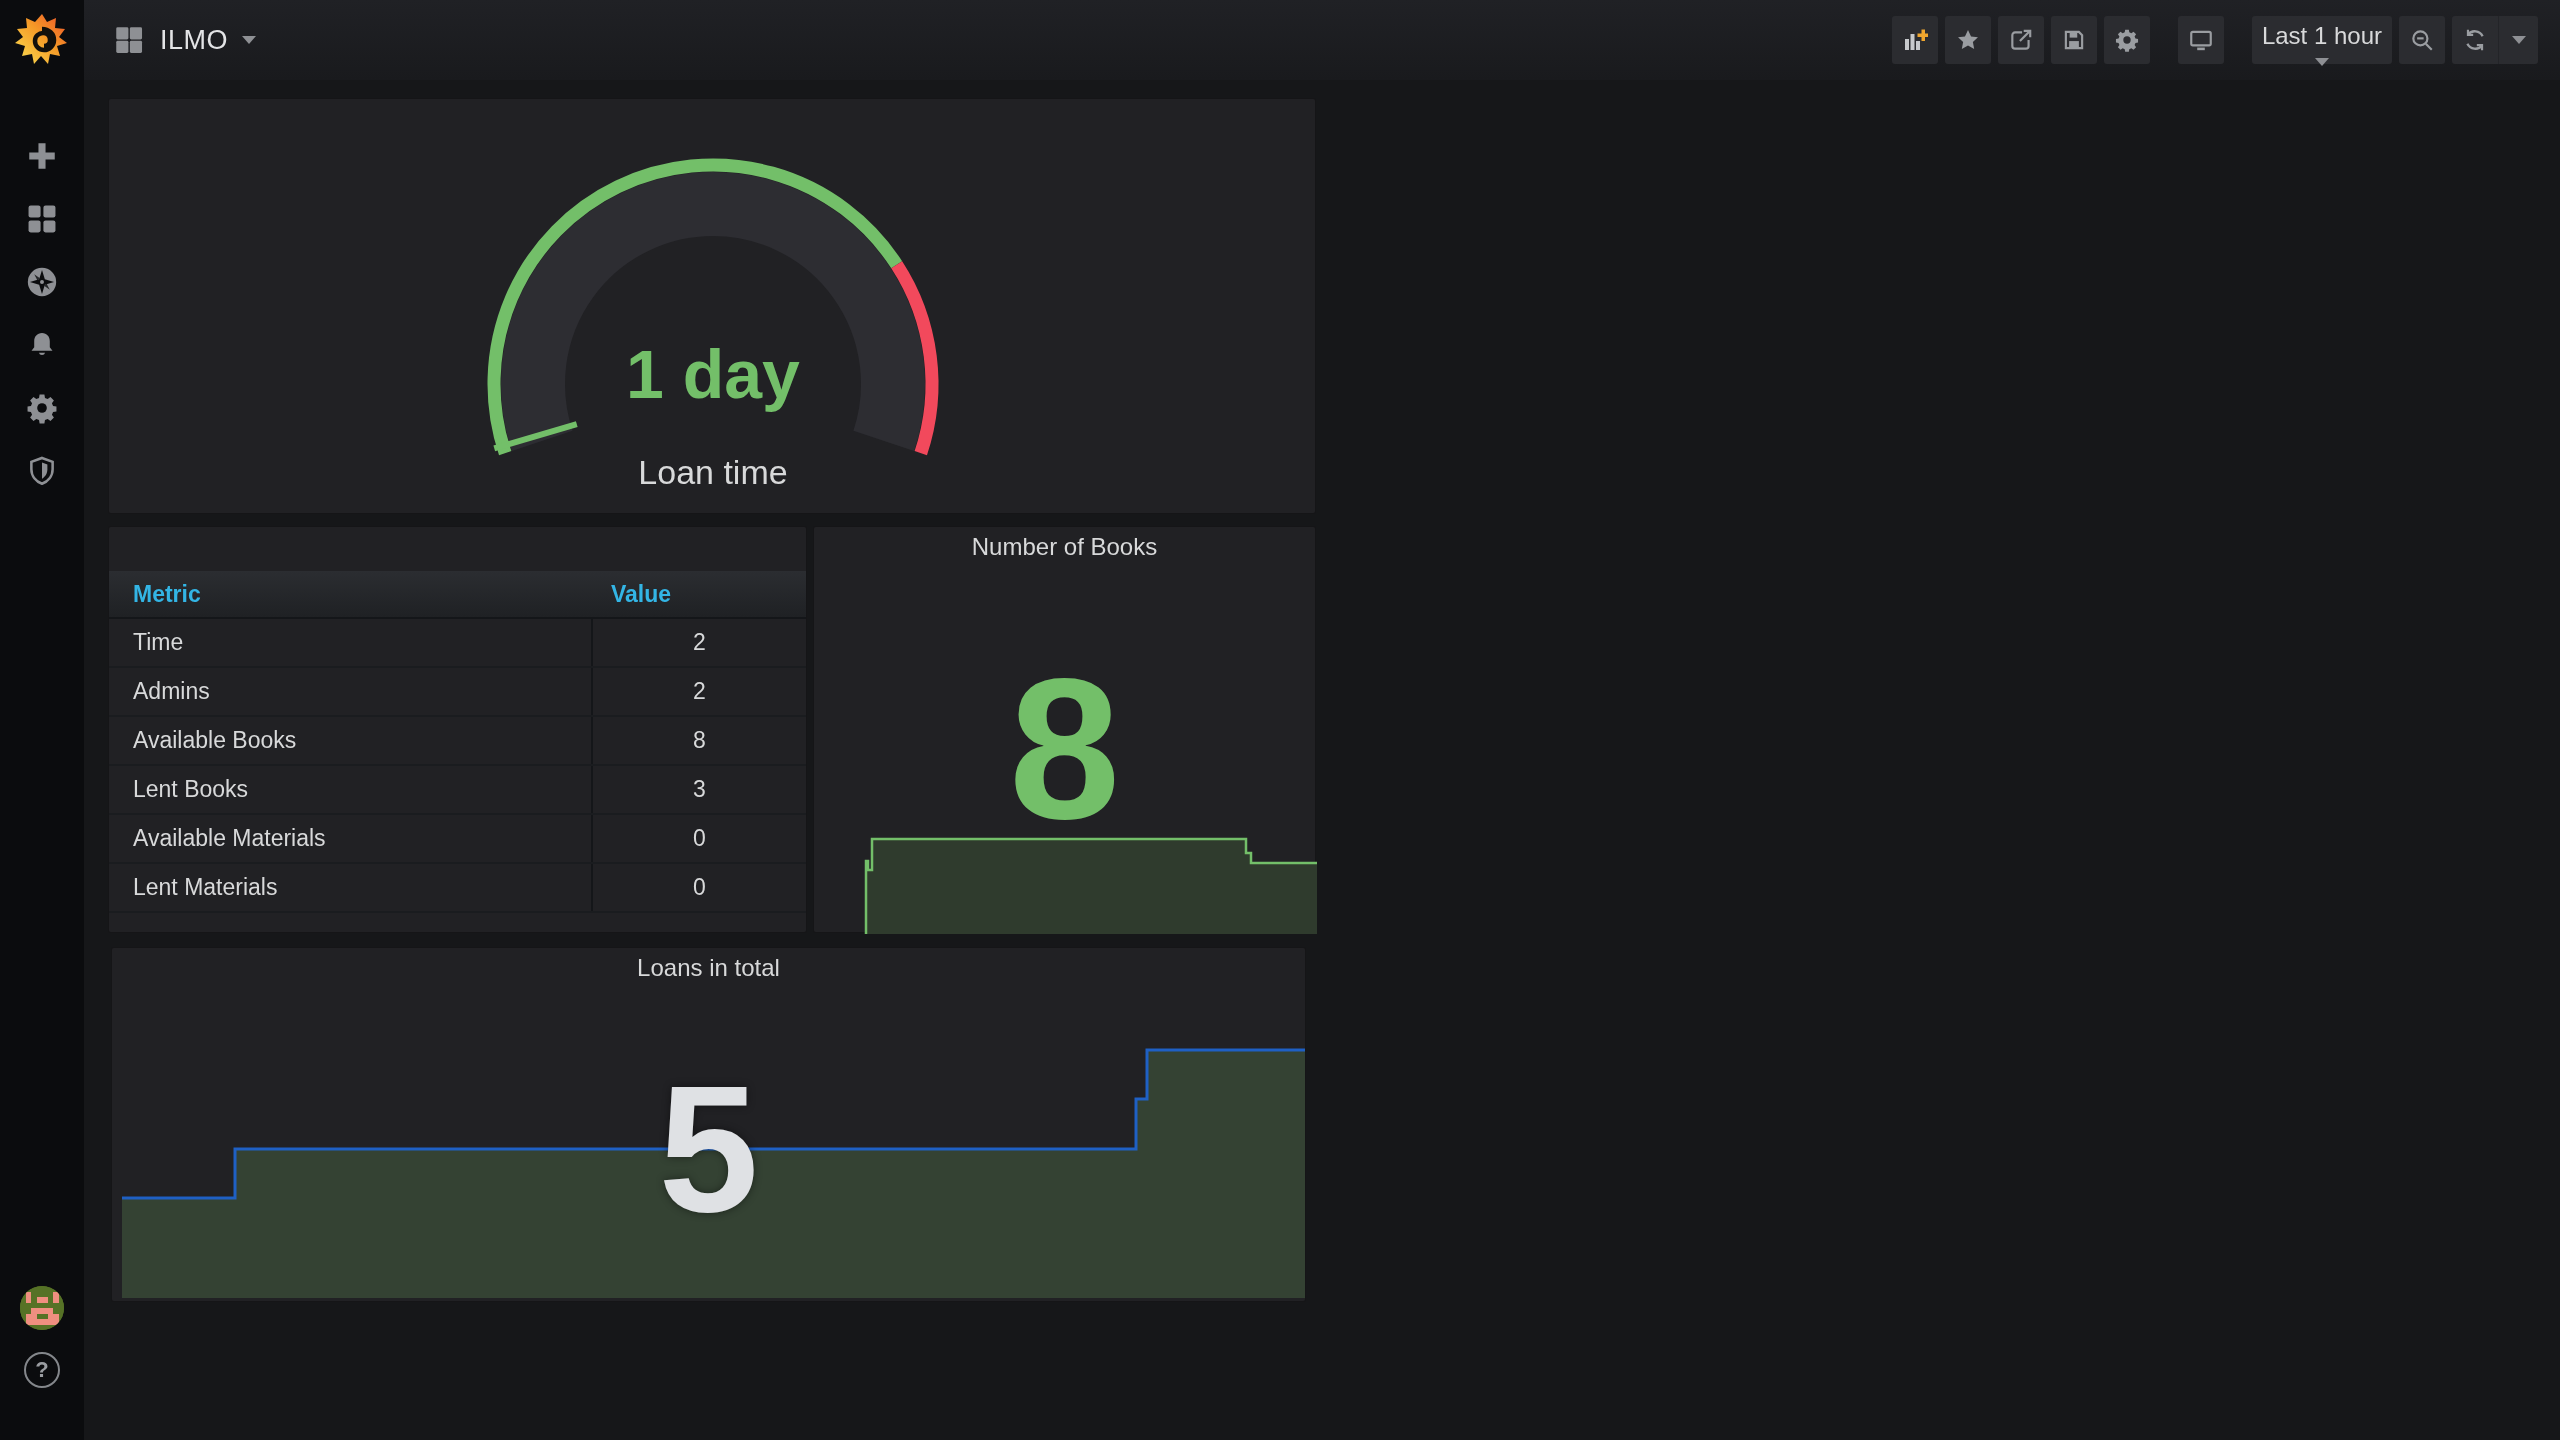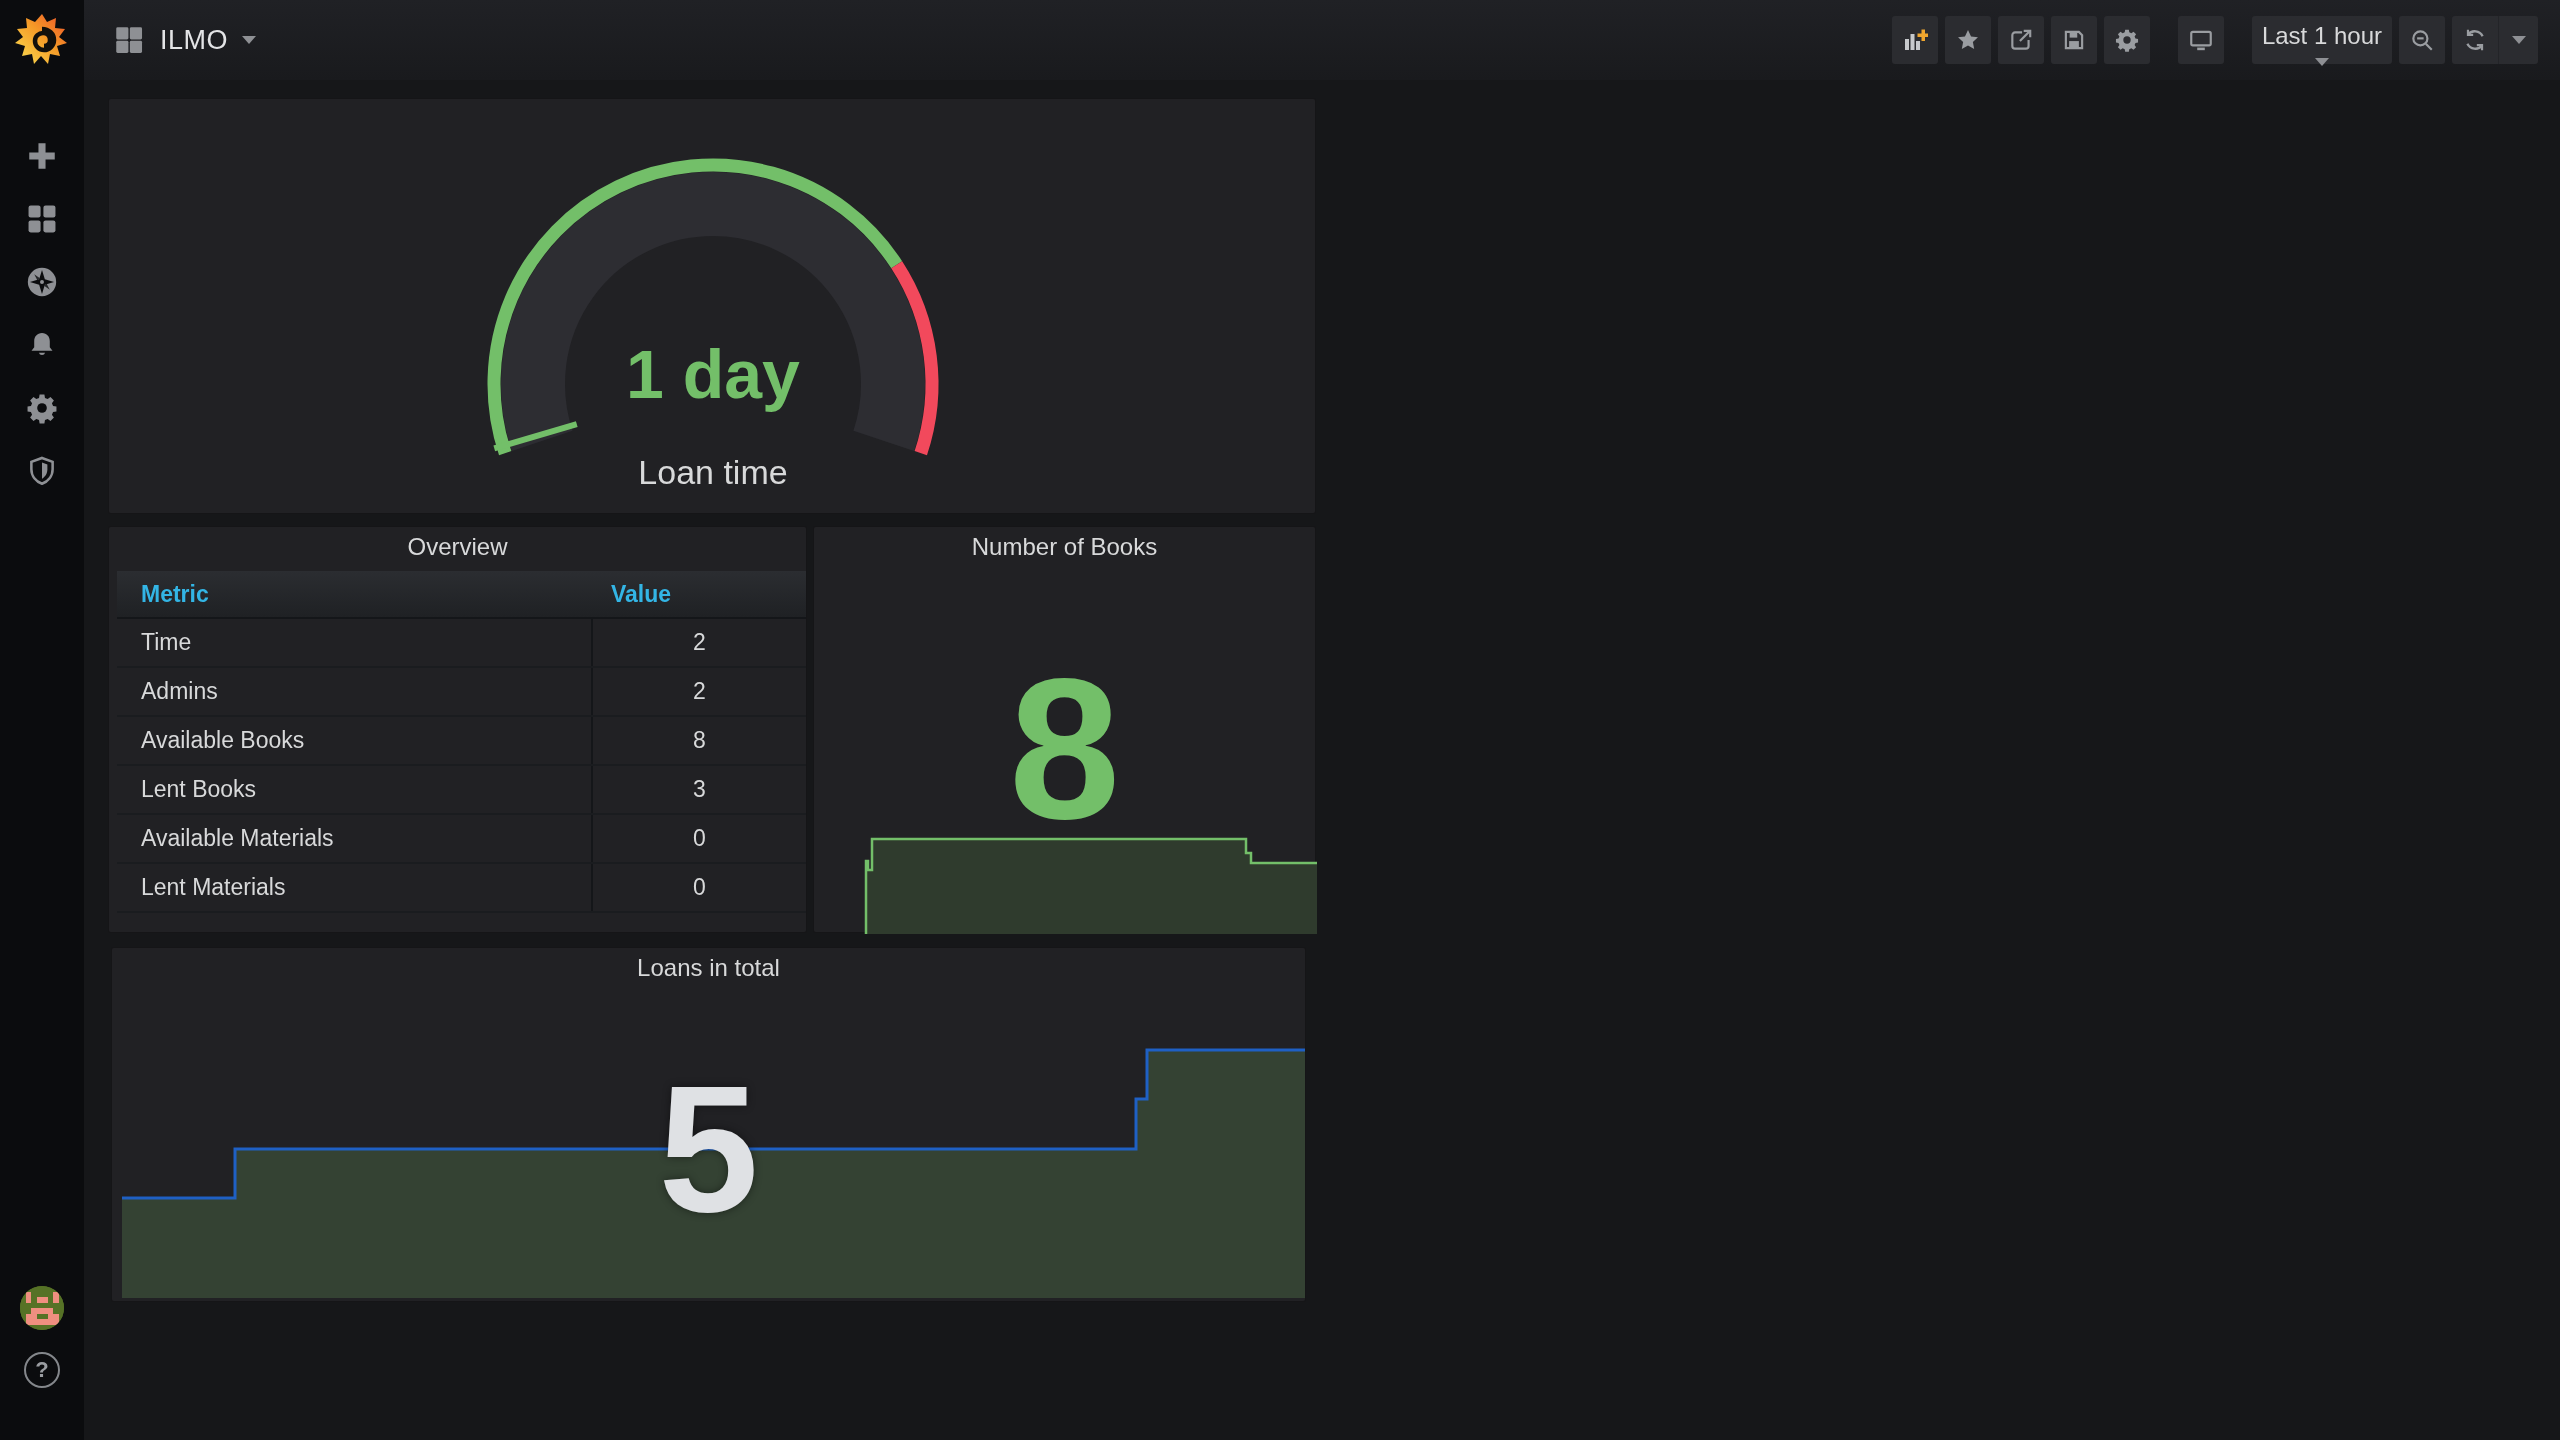--- a/index.html
+++ b/index.html
@@ -43,21 +43,21 @@
   #panel-table  { left:108px; top:526px; width:699px;  height:407px; }
   #panel-books  { left:813px; top:526px; width:503px;  height:407px; }
   #panel-loans  { left:111px; top:947px; width:1195px; height:355px; }
 
   .chart-svg { position:absolute; left:0; top:0; z-index:1; }
   .big-stat { position:absolute; left:0; right:0; text-align:center; font-weight:bold; z-index:2; line-height:1; }
   #panel-books .big-stat { top:222px; transform:translateY(-50%); font-size:200px; color:#73BF69; }
   #panel-loans .big-stat { top:201px; transform:translateY(-50%); font-size:180px; color:#dfe1e4; text-shadow:0 0 8px rgba(0,0,0,.45); }
 
   
-  .gtable { position:absolute; left:8px; top:44px; right:0; }
+  .gtable { position:absolute; left:0; top:44px; right:0; }
   .gtable-header { display:flex; height:48px; align-items:center;
                    background:linear-gradient(#2b2d31,#1f2124); border-bottom:2px solid #141619; }
   .gtable-header .hcell { color:#33b5e5; font-size:23px; font-weight:bold; cursor:pointer; }
   .hcell.metric { padding-left:24px; flex:1; }
   .hcell.value  { width:215px; padding-left:20px; }
   .gtable-row { display:flex; height:49px; align-items:center; border-bottom:2px solid #1a1c1f; font-size:23px; color:#d8d9da; }
   .gtable-row .cell-metric { flex:1; padding-left:24px; }
   .gtable-row .cell-value  { width:215px; text-align:center; border-left:2px solid #141619; height:100%;
                              display:flex; align-items:center; justify-content:center; }
 </style>
@@ -235,21 +235,20 @@
           <path d="M 433.20231790399066 341.81682665047845 A 180 180 0 1 1 774.7976820960093 341.81682665047845" stroke="#2d2d32" stroke-width="64" fill="none"></path>
           <path d="M 396.1961534498553 354.1271390914154 A 219 219 0 0 1 787.7071492560058 165.78304100409375" stroke="#73BF69" stroke-width="13" fill="none"></path>
           <path d="M 787.7071492560058 165.78304100409375 A 219 219 0 0 1 811.8038465501447 354.1271390914154" stroke="#F2495C" stroke-width="13" fill="none"></path>
           <line x1="467.77741561531184" y1="325.09248687168844" x2="385.2764138048668" y2="349.37385216017583" stroke="#73BF69" stroke-width="6"></line>
           <text x="604" y="299" text-anchor="middle" font-size="68" font-weight="bold" fill="#73BF69">1 day</text>
           <text x="604" y="385" text-anchor="middle" font-size="34" fill="#d8d9da">Loan time</text>
         </svg>
       </section>
 
     <section class="panel" id="panel-table">
-      <h2 class="panel-title">Overview</h2>
       <div class="gtable">
         <div class="gtable-header">
           <div class="hcell metric">Metric</div>
           <div class="hcell value">Value</div>
         </div>
         <div id="table-body">
             <div class="gtable-row">
               <div class="cell-metric">Time</div>
               <div class="cell-value">2</div>
             </div>

